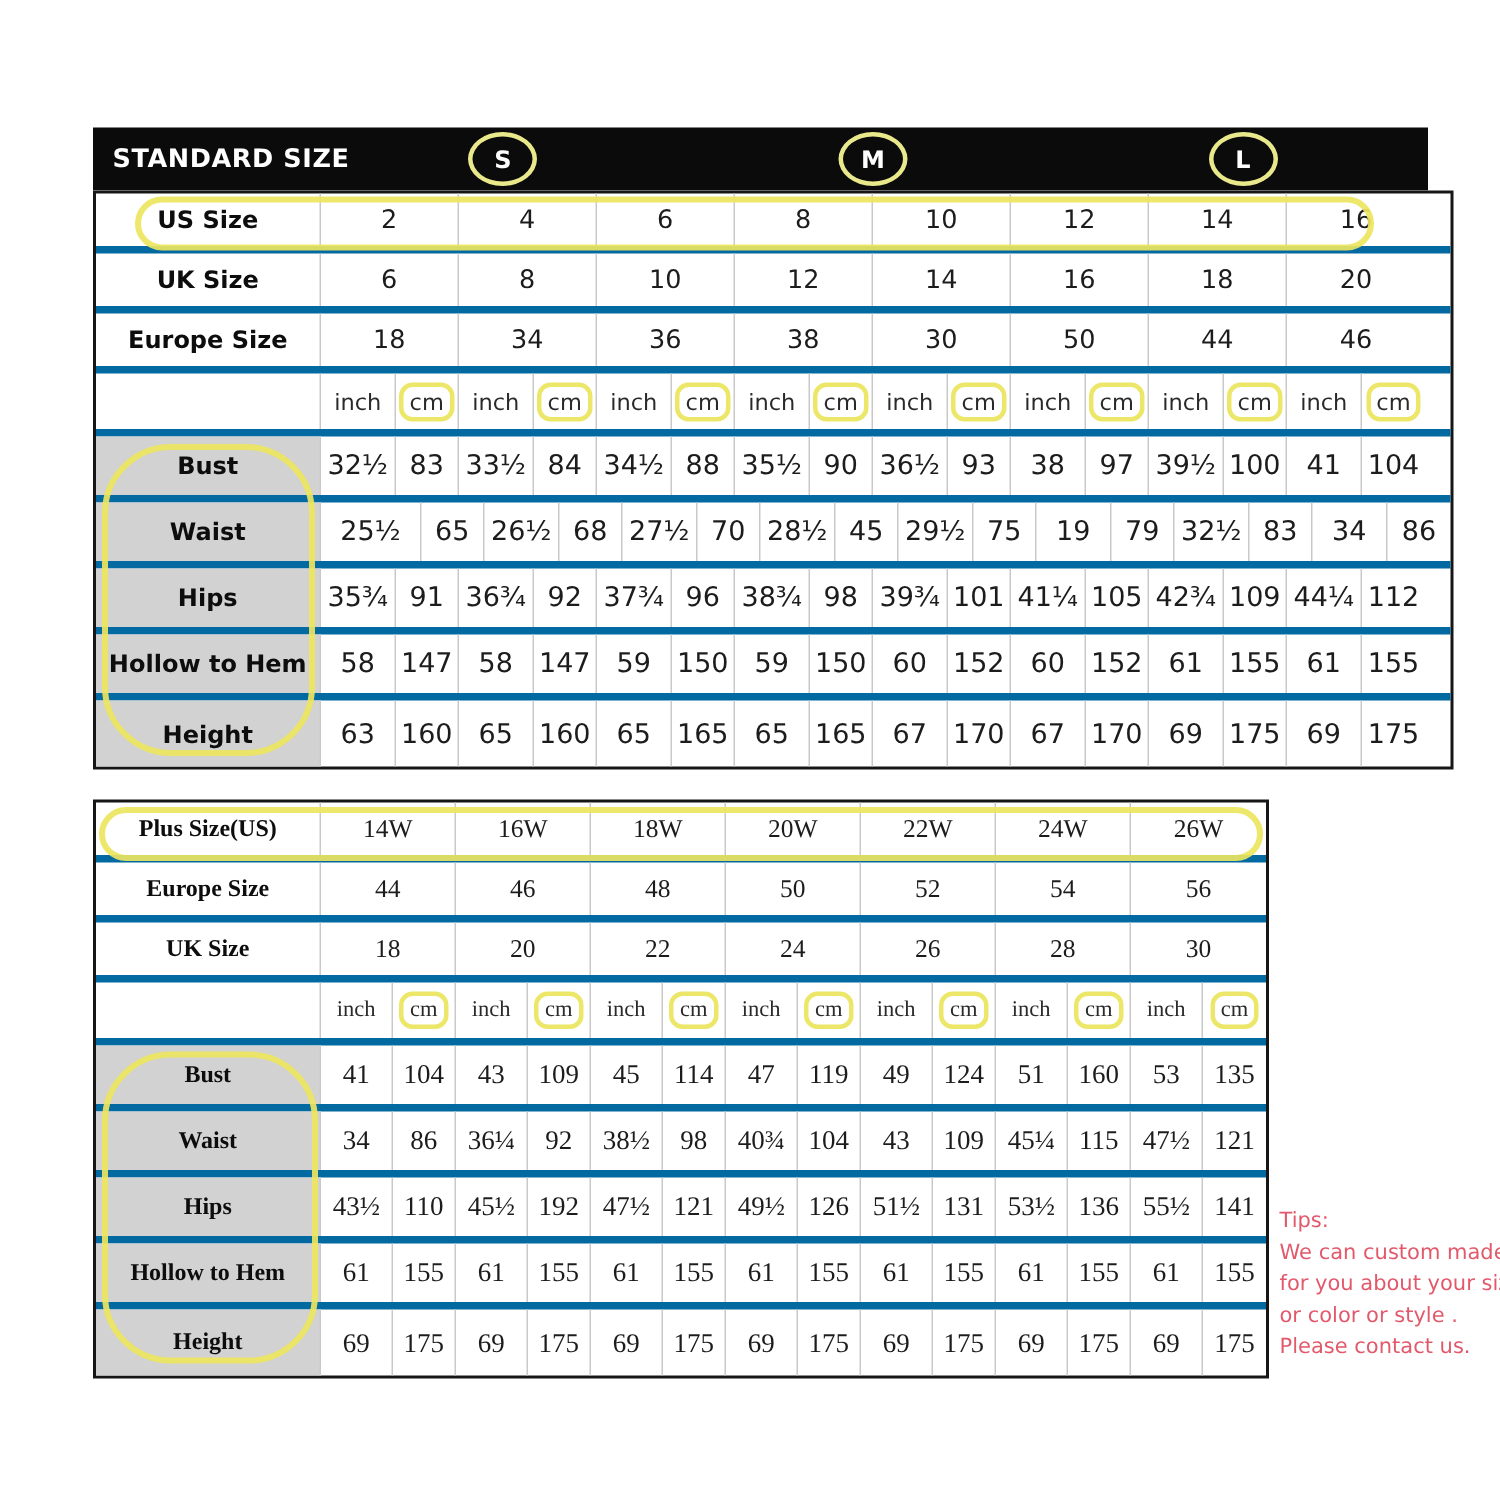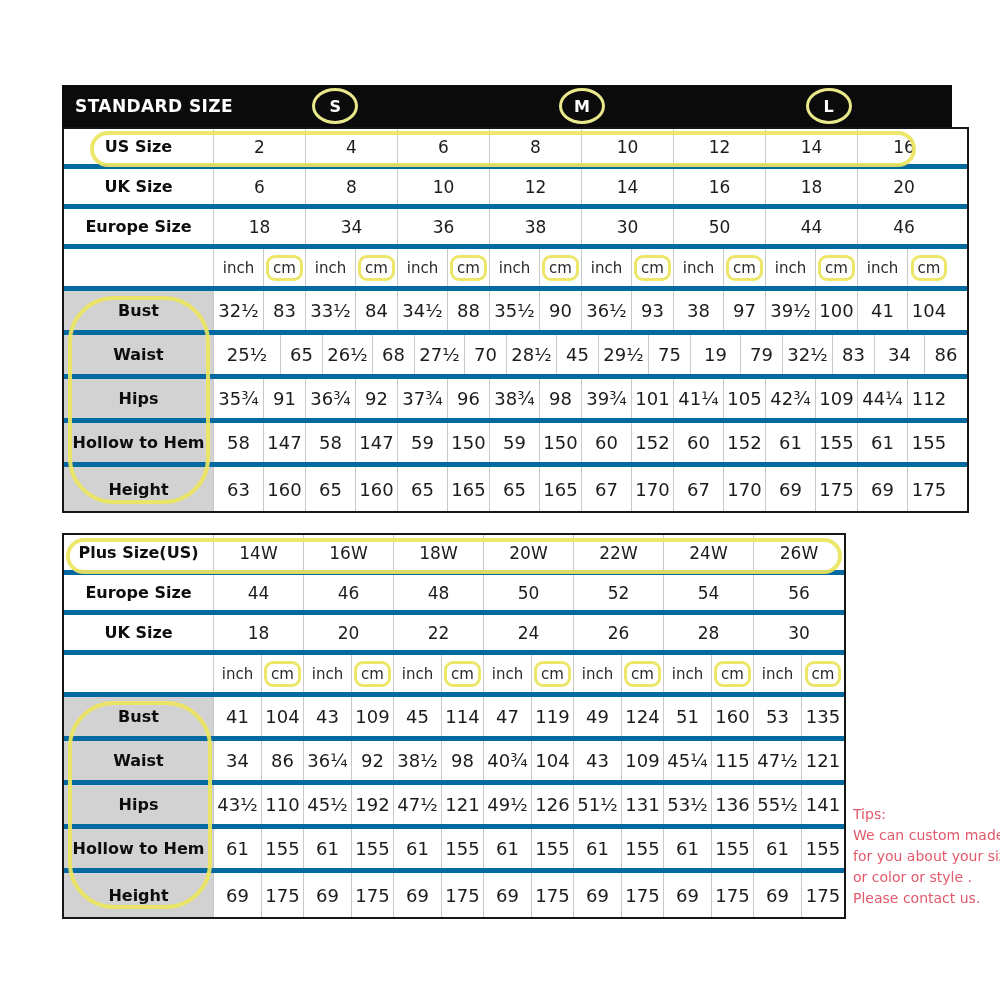--- a/index.html
+++ b/index.html
@@ -30,21 +30,21 @@
     display:flex; align-items:center; justify-content:center;
     color:#fff; font-weight:bold; font-size:16px;
   }
 
   
   .tbl {
     position:absolute; background:#fff;
     border:2px solid #161616; display:inline-block;
   }
   #std-tbl  { left:62px; top:127px; }
-  #plus-tbl { left:62px; top:533px; }
+  #plus-tbl { left:62px; top:533px;font-family:Liberation Serif, serif; }
 
   .row { display:flex; border-bottom:5px solid #0369a1; }
   .row:last-child { border-bottom:none; }
   .cell {
     border-right:1px solid #c9c9c9; flex:none;
     display:flex; align-items:center; justify-content:center;
     font-size:18px; color:#1c1c1c; overflow:hidden;
   }
   .cell:last-child { border-right:none; }
   .label-cell { font-weight:bold; font-size:16px; color:#0d0d0d; }

